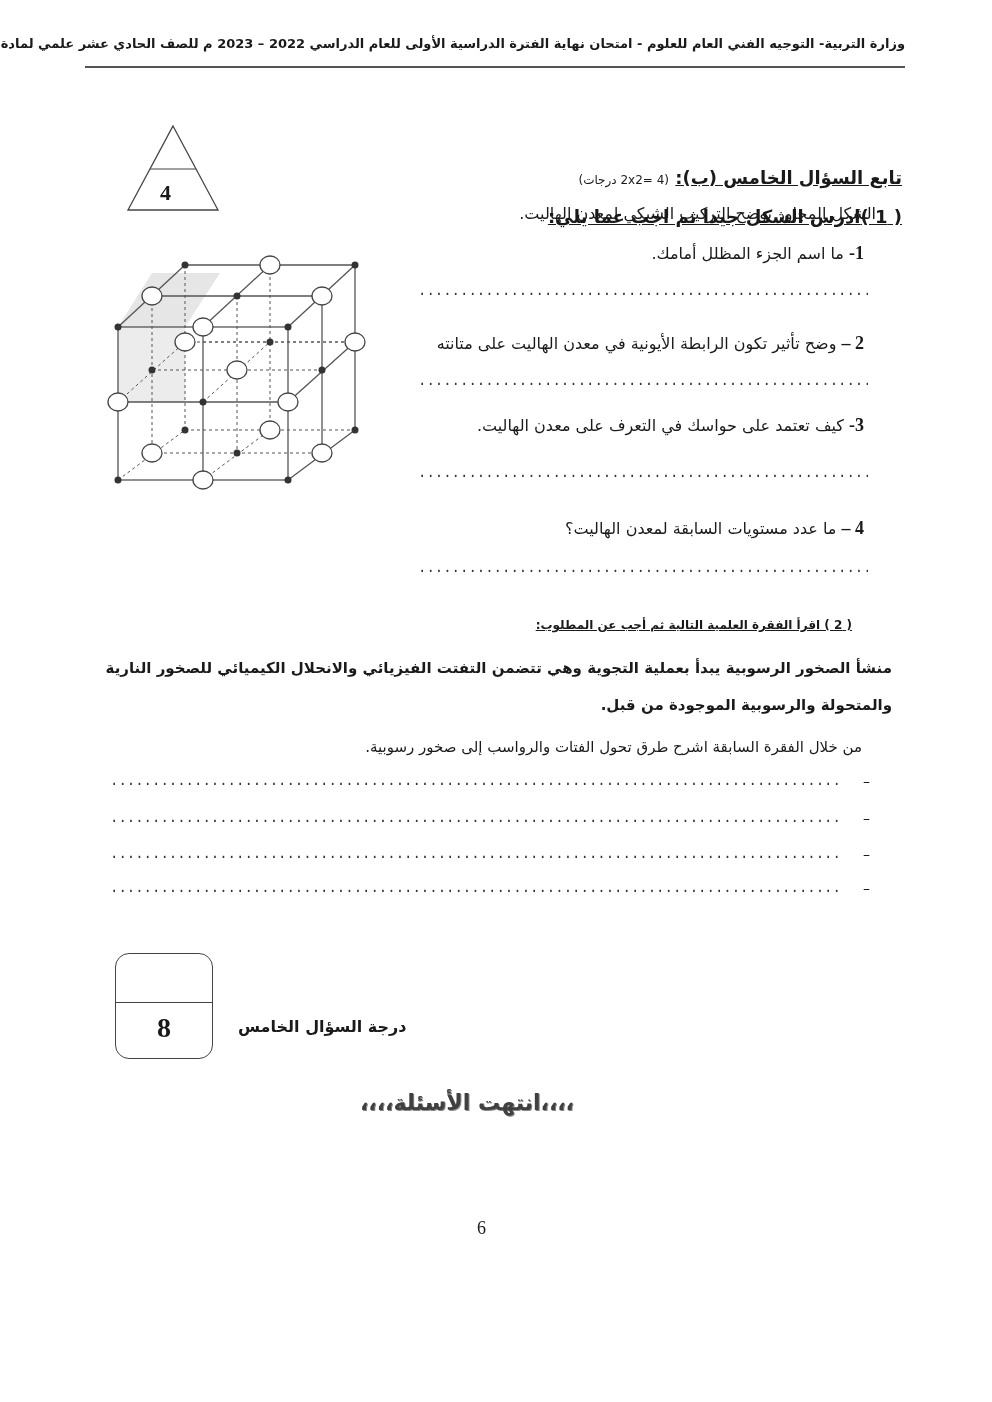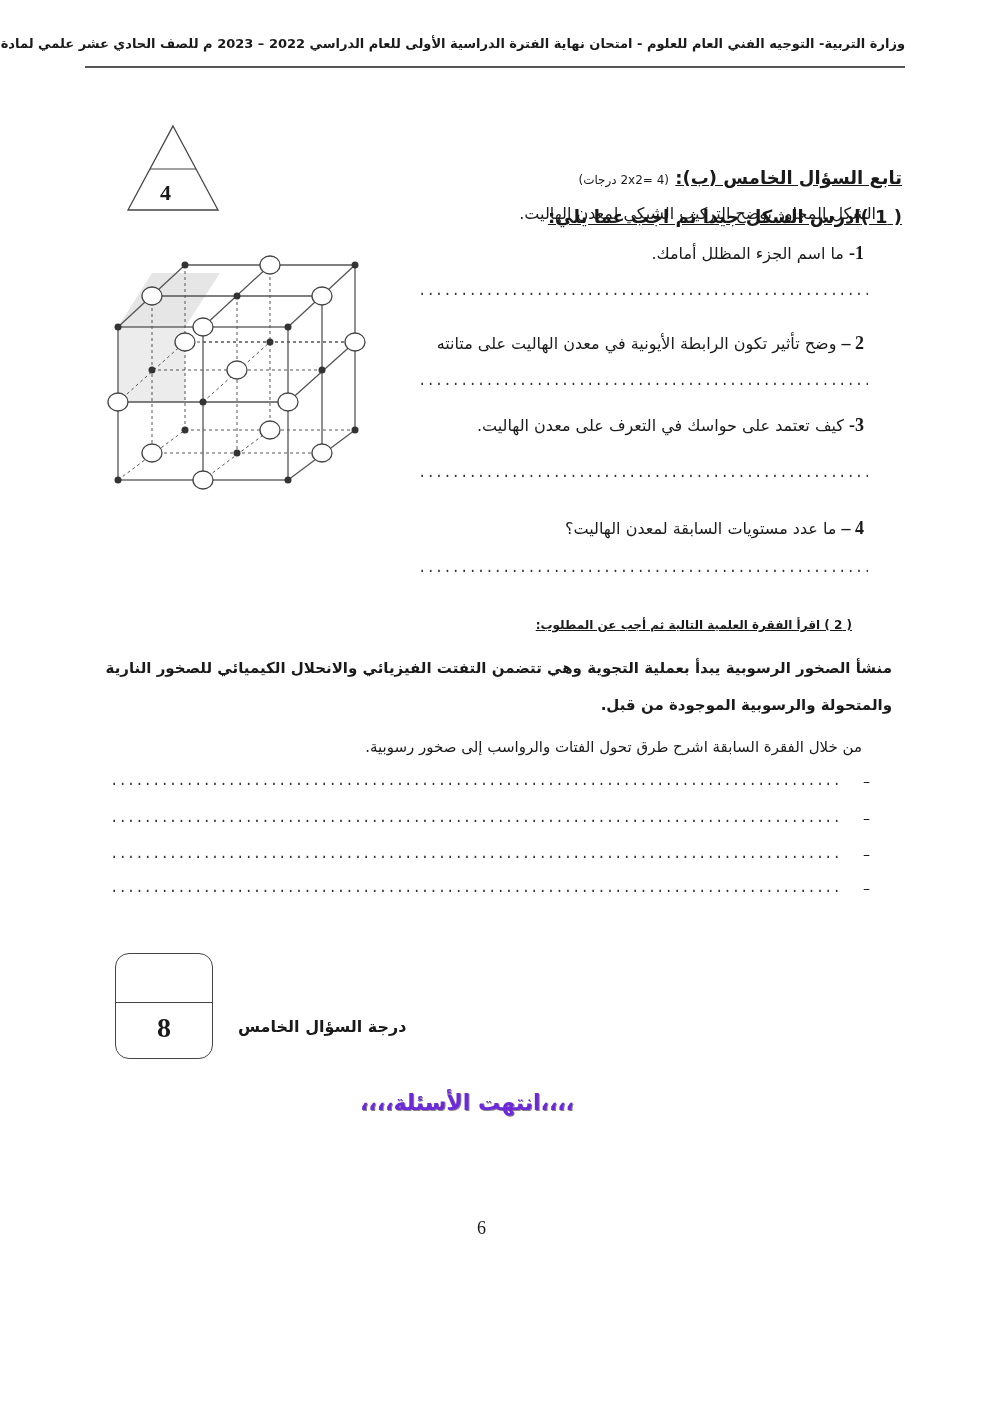--- a/index.html
+++ b/index.html
@@ -22,21 +22,21 @@
   .para { right:100px; width:790px; font-size:15px; font-weight:bold; line-height:37px; top:650px; }
   .instr { right:130px; top:738px; font-size:15px; white-space:nowrap; }
   .line-row { left:110px; width:760px; height:22px; }
   .line-row .dash { position:absolute; right:0; top:0; font-size:14px; }
   .line-row .dots { position:absolute; left:0; right:28px; top:0; text-align:left; }
   .tri-num { left:160px; top:180px; font-family:"Liberation Serif", serif; font-weight:bold; font-size:22px; }
   .score-box { left:115px; top:953px; width:96px; height:104px; border:1.5px solid #444; border-radius:14px; }
   .score-box .mid { position:absolute; left:0; right:0; top:48px; border-top:1.5px solid #444; }
   .score-box .num { position:absolute; left:0; right:0; top:58px; text-align:center; font-family:"Liberation Serif", serif; font-weight:bold; font-size:28px; }
   .score-label { left:238px; top:1017px; font-size:16px; font-weight:bold; white-space:nowrap; direction:rtl; }
-  .end { left:360px; top:1090px; font-size:22px; font-weight:bold; white-space:nowrap; direction:rtl; color:#6d28d9; text-shadow:1px 1px 0 #888; }
+  .end { left:360px; top:1090px; font-size:22px; font-weight:bold; white-space:nowrap; direction:rtl; color:#404040; text-shadow:1px 1px 0 #888; }
   .page-num { left:477px; top:1218px; font-family:"Liberation Serif", serif; font-size:18px; }
 </style>
 </head>
 <body>
 
 <div class="abs header rtl">وزارة التربية- التوجيه الفني العام للعلوم - امتحان نهاية الفترة الدراسية الأولى للعام الدراسي 2022 – 2023 م للصف الحادي عشر علمي لمادة الجيولوجيا</div>
 <div class="abs header-rule"></div>
 
 <svg class="abs" style="left:125px;top:124px" width="96" height="88">
   <polygon points="48,2 93,86 3,86" fill="none" stroke="#444" stroke-width="1.3"></polygon>

